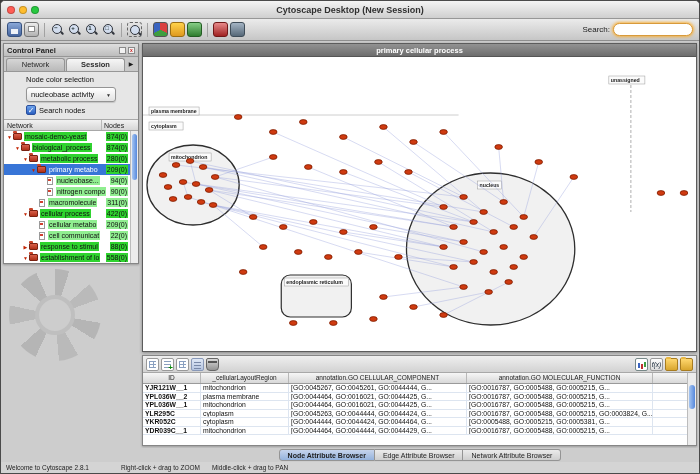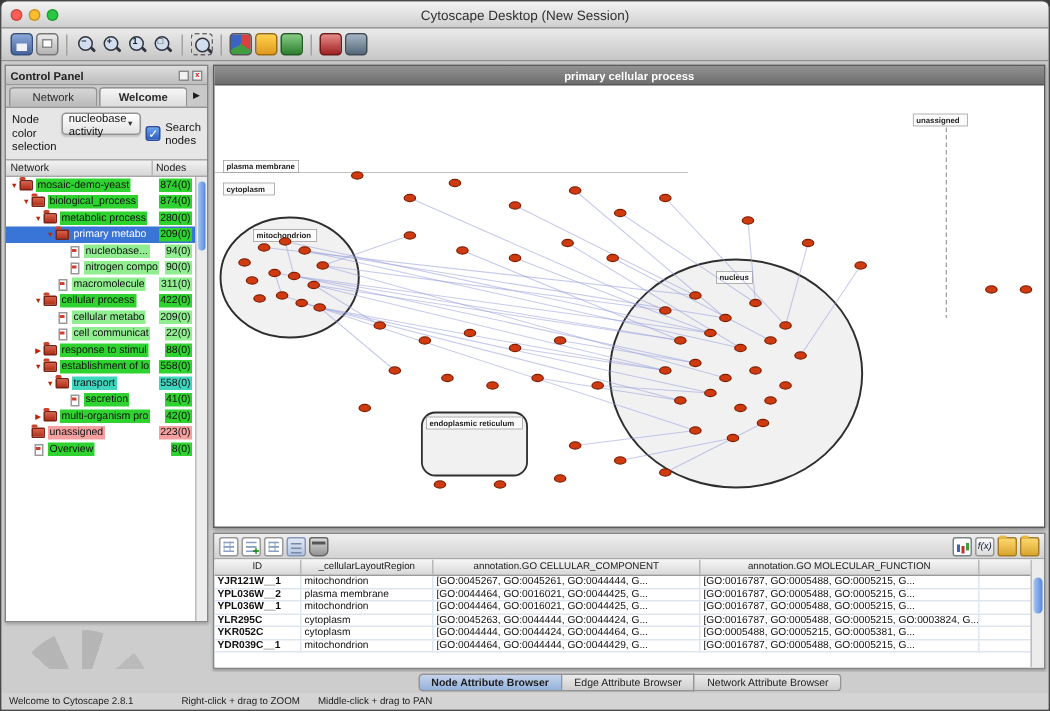--- a/index.html
+++ b/index.html
@@ -4,21 +4,21 @@
 <style>
 *{box-sizing:border-box;margin:0;padding:0}
 html,body{width:700px;height:474px}
 body{font-family:"Liberation Sans",sans-serif;background:#3a3a3a;-webkit-font-smoothing:antialiased}
 .window{width:700px;height:474px;display:flex;flex-direction:column;background:#d4d4d4;border:1px solid #4a4a4a;border-radius:5px 5px 0 0;overflow:hidden}
 
 .titlebar{height:18px;flex:none;background:linear-gradient(#f4f4f4,#cfcfcf);border-bottom:1px solid #979797;display:flex;align-items:center;position:relative}
 .lights{display:flex;gap:4px;margin-left:6px;z-index:2}
 .light{width:8px;height:8px;border-radius:50%;border:1px solid rgba(0,0,0,.22)}
 .light.red{background:#ff5d55}.light.yellow{background:#ffbd2e}.light.green{background:#28c940}
-.title{position:absolute;left:0;right:0;text-align:center;font-size:9px;font-weight:normal;color:#303030}
+.title{position:absolute;left:0;right:0;text-align:center;font-size:9px;font-weight:bold;color:#303030}
 
 .toolbar{height:22px;flex:none;background:linear-gradient(#ebebeb,#c6c6c6);border-bottom:1px solid #8f8f8f;display:flex;align-items:center;padding:0 6px}
 #tb-icons{display:flex;align-items:center}
 .tbgroup{display:flex;gap:2px;align-items:center}
 .tbsep{width:1px;height:14px;background:#a2a2a2;margin:0 5px}
 .tbtn{width:15px;height:15px;border-radius:3px;position:relative;flex:none}
 .t-save{background:linear-gradient(#8aa8d8,#46659e);border:1px solid #35507e}
 .t-save::after{content:"";position:absolute;left:3px;right:3px;bottom:2px;height:5px;background:#eef2f8}
 .t-print{background:linear-gradient(#ececec,#b2b2b2);border:1px solid #777}
 .t-print::after{content:"";position:absolute;left:3px;top:3px;right:3px;height:4px;background:#fff;border:1px solid #8a8a8a}
@@ -31,29 +31,29 @@
 .t-annotation{background:linear-gradient(#ffd24a,#df991e);border:1px solid #9a6d12}
 .t-layout{background:linear-gradient(#86ce86,#2f7d2f);border:1px solid #235c23}
 .t-filter{background:linear-gradient(#e88a8a,#a02222);border:1px solid #701818}
 .t-plugins{background:linear-gradient(#a4b4c4,#566878);border:1px solid #3e4c58}
 .search{margin-left:auto;display:flex;align-items:center;gap:3px}
 .search label{font-size:8px;color:#1c1c1c}
 .search input{width:80px;height:13px;font-size:8px;font-family:"Liberation Sans",sans-serif;border:1px solid #d89a3a;border-radius:7px;box-shadow:0 0 3px 1px rgba(255,170,30,.8);padding:0 6px;background:#fff;outline:none}
 
 .main{flex:1;display:flex;padding:2px;gap:3px;background:#cdcdcd;min-height:0}
 .leftcol{width:136px;flex:none;display:flex;flex-direction:column;gap:3px;min-height:0}
-.cpanel{height:372px;flex:none;border:1px solid #868686;background:#e6e6e6;display:flex;flex-direction:column;box-shadow:0 1px 2px rgba(0,0,0,.25)}
+.cpanel{height:221px;flex:none;border:1px solid #868686;background:#e6e6e6;display:flex;flex-direction:column;box-shadow:0 1px 2px rgba(0,0,0,.25)}
 .pbar{height:13px;flex:none;background:linear-gradient(#dedede,#bdbdbd);border-bottom:1px solid #979797;display:flex;align-items:center;font-size:7.5px;font-weight:bold;color:#1d1d1d;padding:0 3px}
 .pbtns{margin-left:auto;display:flex;gap:2px}
 .pbtn{width:7px;height:7px;border:1px solid #8a8a8a;background:#f2f2f2;font-size:5px;line-height:5px;color:#c22;text-align:center}
 .cptabs{height:15px;flex:none;display:flex;align-items:flex-end;background:#c9c9c9;padding:1px 2px 0;gap:1px;border-bottom:1px solid #979797}
 .cptab{flex:1;height:13px;border:1px solid #949494;border-bottom:none;border-radius:3px 3px 0 0;background:linear-gradient(#d6d6d6,#b9b9b9);font-size:7.5px;text-align:center;line-height:12px;color:#2a2a2a;overflow:hidden}
 .cptab.active{background:linear-gradient(#f6f6f6,#dcdcdc);font-weight:bold}
 .cptab-arrow{width:10px;height:13px;font-size:6px;line-height:13px;text-align:center;color:#1a1a1a;flex:none}
-.cpsection{padding:3px 4px 4px;display:flex;flex-direction:row;gap:3px;background:#e6e6e6;flex:none}
+.cpsection{padding:3px 22px 4px;display:flex;flex-direction:column;gap:3px;background:#e6e6e6;flex:none}
 .cplabel{font-size:7.5px;color:#101010}
 .dropdown{height:15px;border:1px solid #949494;border-radius:3px;background:linear-gradient(#ffffff,#e2e2e2);display:flex;align-items:center;font-size:7.5px;padding:0 4px;color:#101010;box-shadow:0 1px 1px rgba(0,0,0,.15)}
 .dd-arrow{margin-left:auto;font-size:5px;color:#333}
 .checkrow{display:flex;align-items:center;gap:3px}
 .checkbox{width:10px;height:10px;flex:none;border-radius:2px;background:linear-gradient(#6fa4ec,#2a5fc0);border:1px solid #2a4f9e;color:#fff;font-size:8px;line-height:9px;text-align:center}
 .treehdr{height:12px;flex:none;display:flex;background:linear-gradient(#f2f2f2,#d6d6d6);border-top:1px solid #a8a8a8;border-bottom:1px solid #a8a8a8;font-size:7px;color:#1c1c1c}
 .treehdr .c1{flex:1;padding:0 3px;border-right:1px solid #b8b8b8;line-height:11px}
 .treehdr .c2{width:36px;padding:0 2px;line-height:11px}
 .tree{flex:1;background:#fff;position:relative;overflow:hidden}
 .trow{height:11px;display:flex;align-items:center;font-size:7px;color:#101010;padding-right:10px}
@@ -160,36 +160,40 @@
           <span class="tbtn t-vizmapper"></span>
           <span class="tbtn t-annotation"></span>
           <span class="tbtn t-layout"></span>
         </span>
         <span class="tbsep"></span>
         <span class="tbgroup">
           <span class="tbtn t-filter"></span>
           <span class="tbtn t-plugins"></span>
         </span>
       </span>
+    <div class="search">
+      <label>Search:</label>
+      <input value="" style="">
+    </div>
   </div>
 
   <div class="main">
 
     <div class="leftcol">
       <div class="cpanel">
         <div class="pbar">
           <span>Control Panel</span>
           <span class="pbtns">
             <span class="pbtn"></span>
             <span class="pbtn">x</span>
           </span>
         </div>
         <div class="cptabs" id="cp-tabs">
             <span class="cptab">Network</span>
-            <span class="cptab active">Welcome</span>
+            <span class="cptab active">Session</span>
             <span class="cptab-arrow">▶</span>
           </div>
         <div class="cpsection">
           <div class="cplabel">Node color selection</div>
           <div class="dropdown">
             <span>nucleobase activity</span>
             <span class="dd-arrow">▼</span>
           </div>
           <div class="checkrow">
             <span class="checkbox">✓</span>

